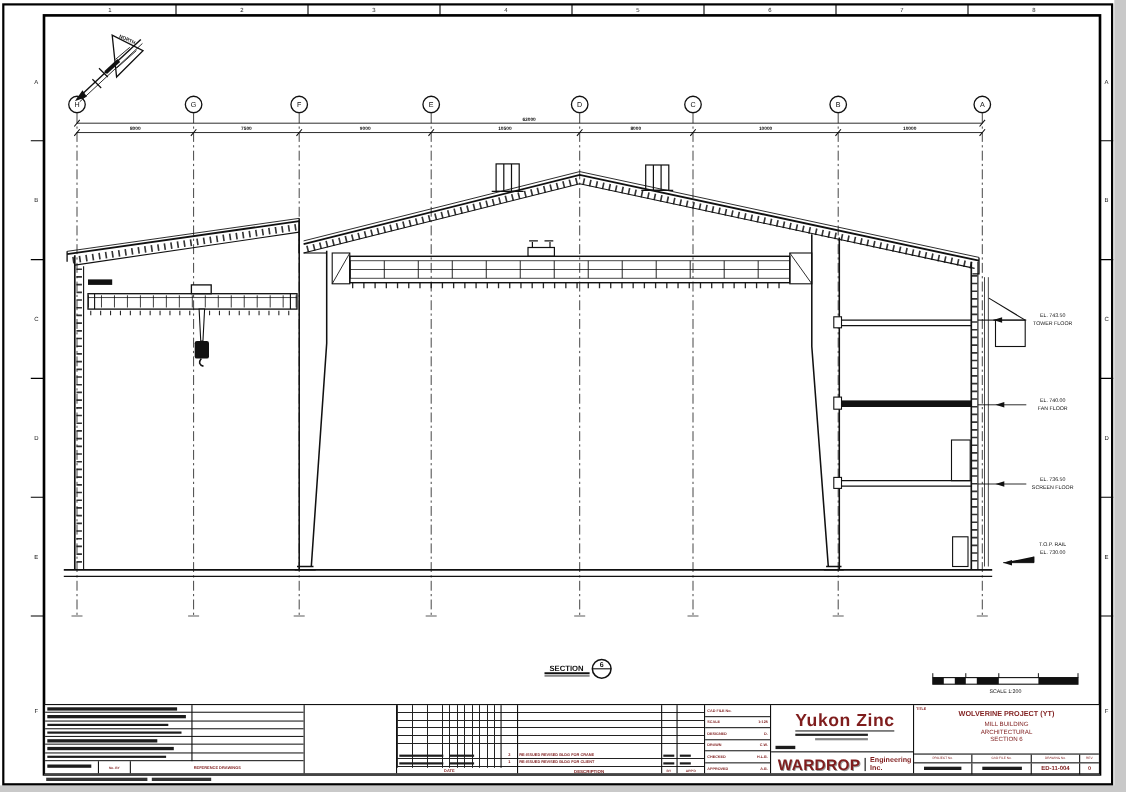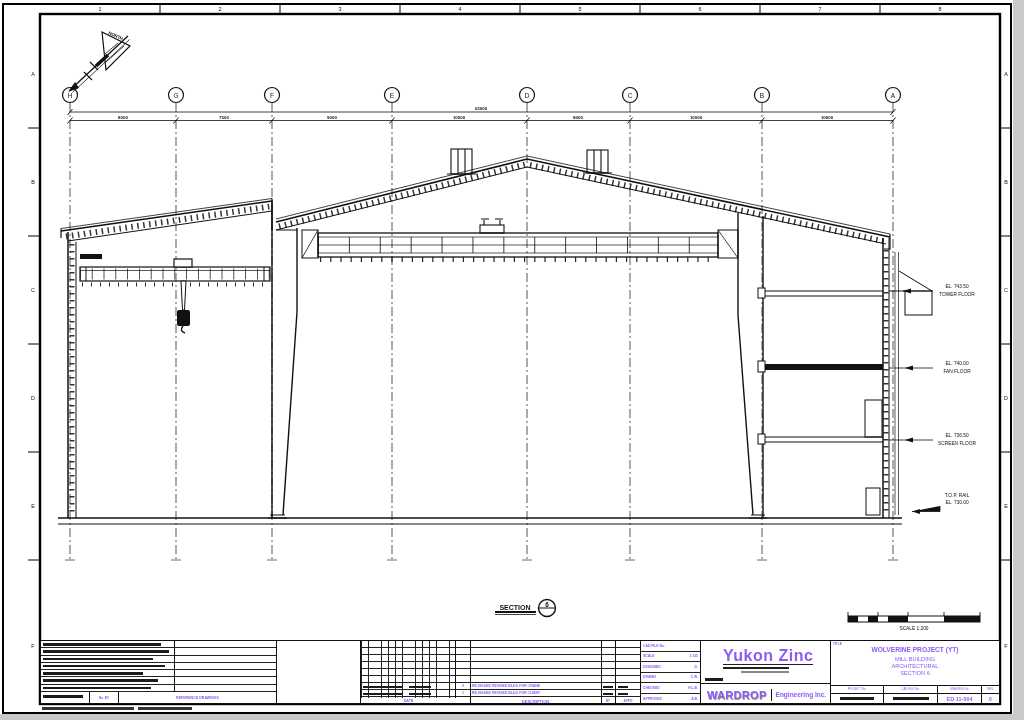--- a/index.html
+++ b/index.html
@@ -1,19 +1,19 @@
 <!DOCTYPE html>
 <html><head>
 <meta charset="utf-8">
 <style>
   html,body{margin:0;padding:0;background:#c9c9c9;width:1024px;height:720px;overflow:hidden;}
   #sheet{position:absolute;left:0;top:0;width:1013px;height:714px;background:#ffffff;}
   #drawing{position:absolute;left:0;top:0;}
   #titleblock{position:absolute;left:40px;top:640px;width:960px;height:64px;border:1.6px solid #111;
-    box-sizing:border-box;font-family:"Liberation Sans",sans-serif;color:#8b5cf6;background:#fff;padding-left:40px;}
+    box-sizing:border-box;font-family:"Liberation Sans",sans-serif;color:#7f1d1d;background:#fff;padding-left:40px;}
   .z{position:absolute;top:0;height:100%;border-right:1px solid #111;box-sizing:border-box;}
   .bar{background:#1c1c1c;height:2.6px;}
   .noterow{height:7.3px;border-bottom:0.8px solid #222;box-sizing:border-box;padding:2px 0 0 2px;}
   .finegrid{position:absolute;left:0;top:0;width:95px;height:57px;border-right:1px solid #111;box-sizing:border-box;
     background-image:repeating-linear-gradient(90deg,#222 0,#222 0.7px,transparent 0.7px,transparent 6.8px);}
   .revrows{position:absolute;left:0;top:0;width:100%;height:57px;
     background-image:repeating-linear-gradient(180deg,transparent 0,transparent 6.3px,#222 6.3px,#222 7px);}
   .vline{position:absolute;top:0;height:100%;border-left:1px solid #111;}
   .inforow{height:10.55px;border-bottom:0.8px solid #222;box-sizing:border-box;display:flex;
     justify-content:space-between;align-items:center;padding:0 2px;font-size:3.4px;font-weight:bold;}
@@ -341,21 +341,21 @@
   </div>
 
   <div class="z" style="left:660px;width:130px;">
     <div style="height:40px;box-sizing:border-box;padding-top:6px;padding-left:22px;">
       <div style="font-size:16px;font-weight:bold;letter-spacing:0.5px;line-height:16px;border-bottom:1.6px solid #222;display:inline-block;">Yukon Zinc</div>
       <div style="width:66px;height:2.4px;background:#222;margin-top:2px;"></div>
       <div style="width:48px;height:2px;background:#888;margin-top:1.5px;margin-left:18px;"></div>
     </div>
     <div style="position:absolute;left:4px;top:37px;width:18px;height:3px;background:#1c1c1c;"></div>
     <div style="position:absolute;left:0;top:42px;width:100%;height:22px;border-top:1px solid #111;box-sizing:border-box;display:flex;align-items:center;padding-left:6px;">
-      <span style="font-size:11px;font-weight:900;letter-spacing:0.3px;text-shadow:0.8px 0.8px 0 #999;">WARDROP</span>
+      <span style="font-size:14px;font-weight:900;letter-spacing:0.3px;text-shadow:0.8px 0.8px 0 #999;">WARDROP</span>
       <span style="width:1px;height:12px;background:#111;margin:0 4px;"></span>
       <span style="font-size:6.5px;font-weight:bold;">Engineering Inc.</span>
     </div>
   </div>
 
   <div class="z" style="left:790px;width:168px;border-right:none;">
     <div style="position:absolute;left:2px;top:1px;font-size:3.2px;font-weight:bold;">TITLE</div>
     <div style="text-align:center;padding-top:5px;">
       <div style="font-size:6.6px;font-weight:bold;">WOLVERINE PROJECT (YT)</div>
       <div style="font-size:5.6px;margin-top:3px;">MILL BUILDING</div>

